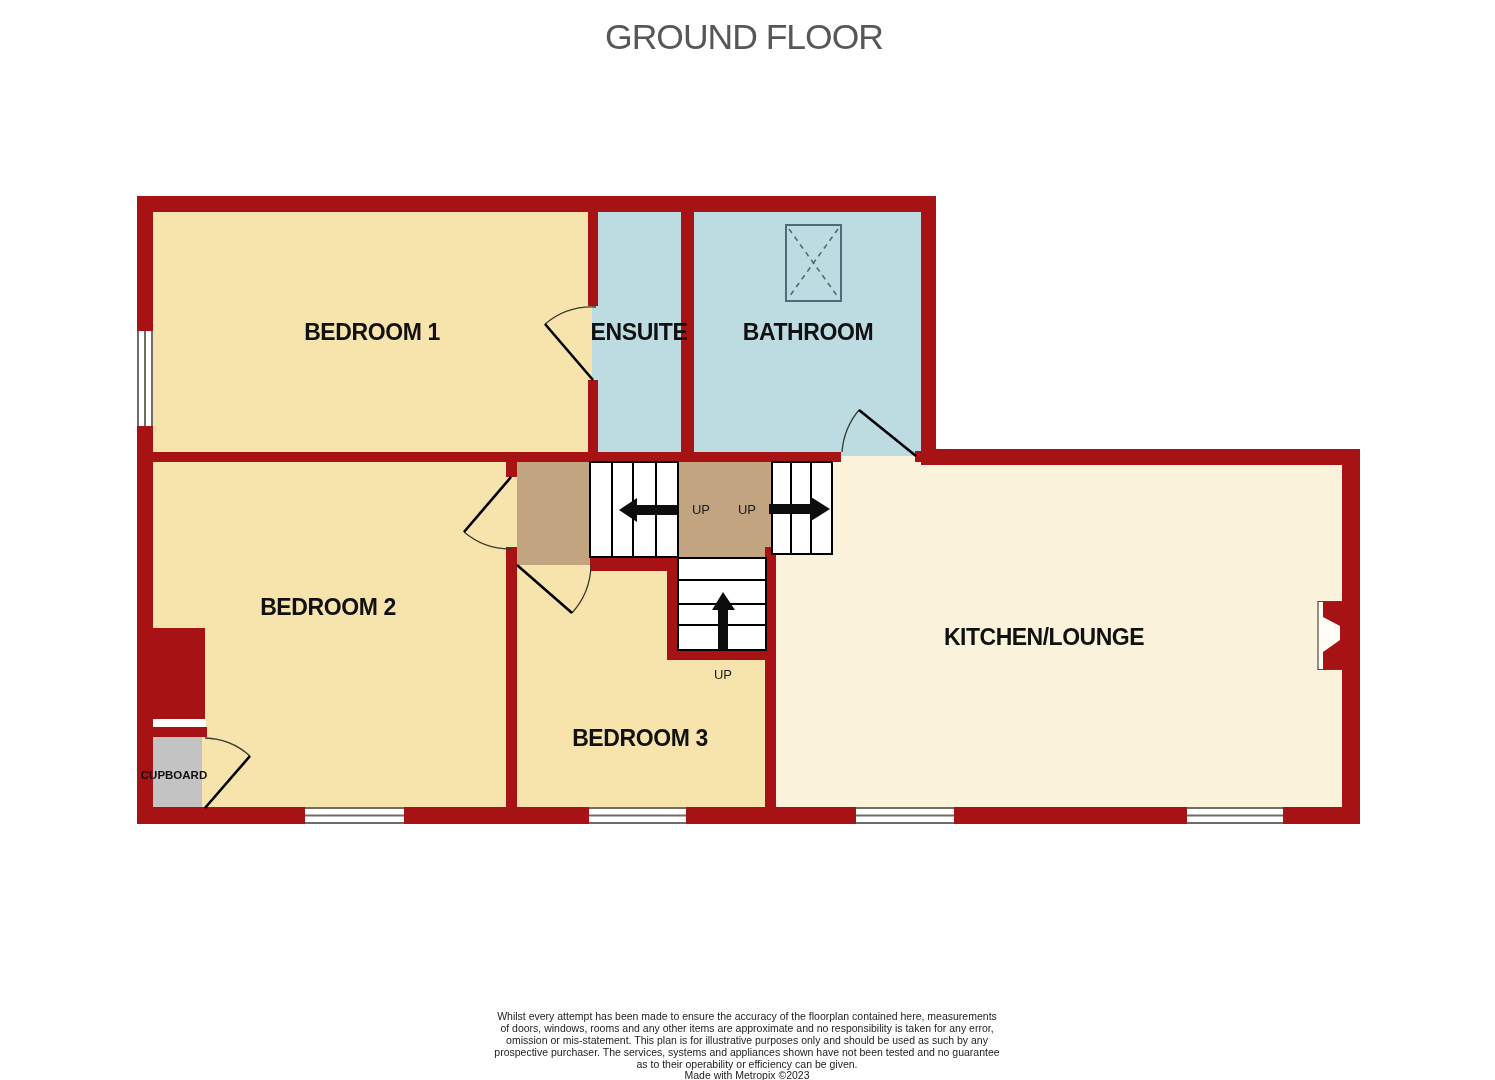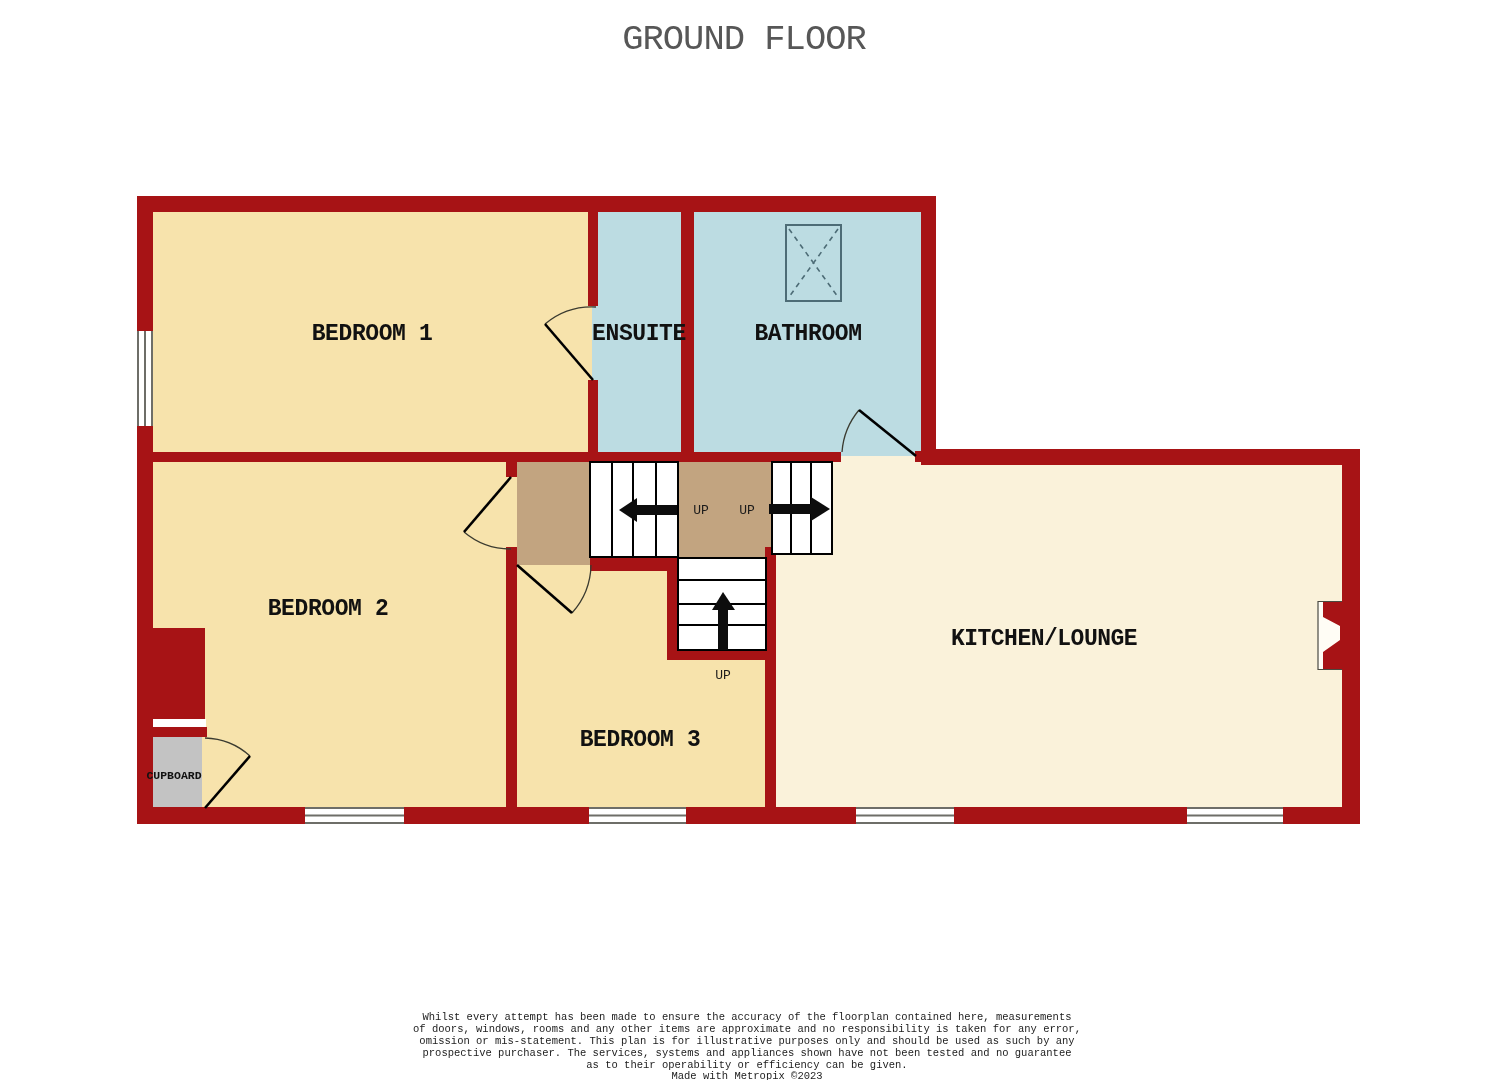--- a/index.html
+++ b/index.html
@@ -1,17 +1,17 @@
 <!DOCTYPE html>
 <html><head>
 <meta charset="utf-8">
 <style>
   html,body{margin:0;padding:0;background:#ffffff;}
   .page{position:relative;width:1495px;height:1080px;background:#5eead4;overflow:hidden;
-        font-family:Liberation Mono, monospace;text-align:center;}
+        font-family:Liberation Sans, sans-serif;text-align:center;}
 </style>
 </head>
 <body>
 <div class="page">
 <svg width="1495" height="1080" viewBox="0 0 1495 1080" xmlns="http://www.w3.org/2000/svg">
 
   <rect x="0" y="0" width="1495" height="1080" fill="#ffffff"></rect>
 
   <text x="744" y="48.5" font-size="35.5" letter-spacing="-1" fill="#575757" text-anchor="middle">GROUND FLOOR</text>
 

